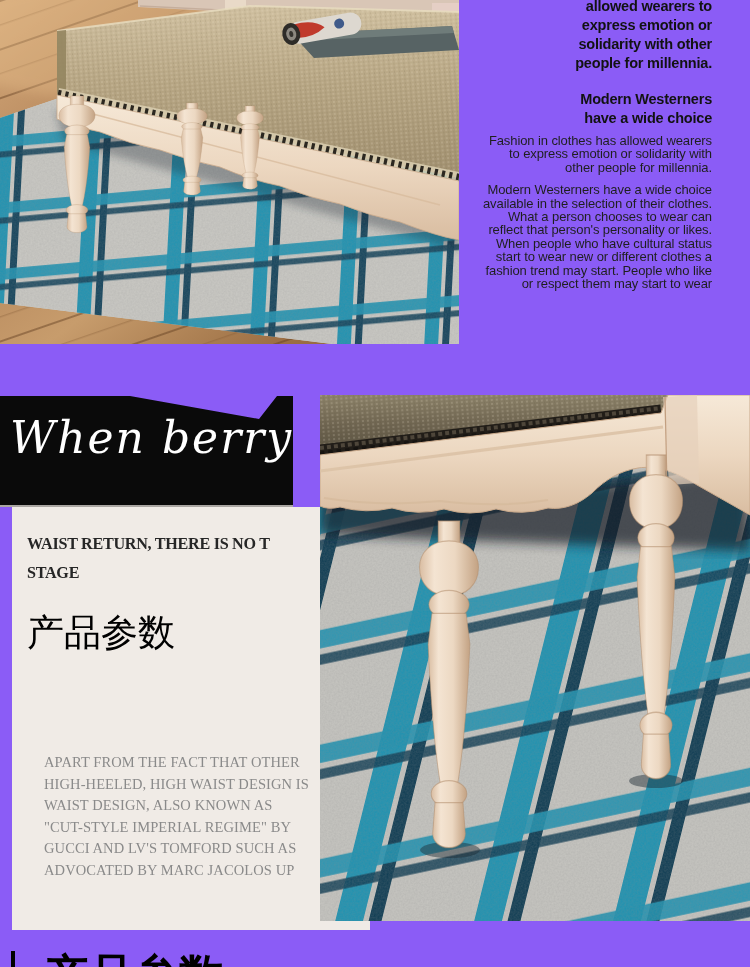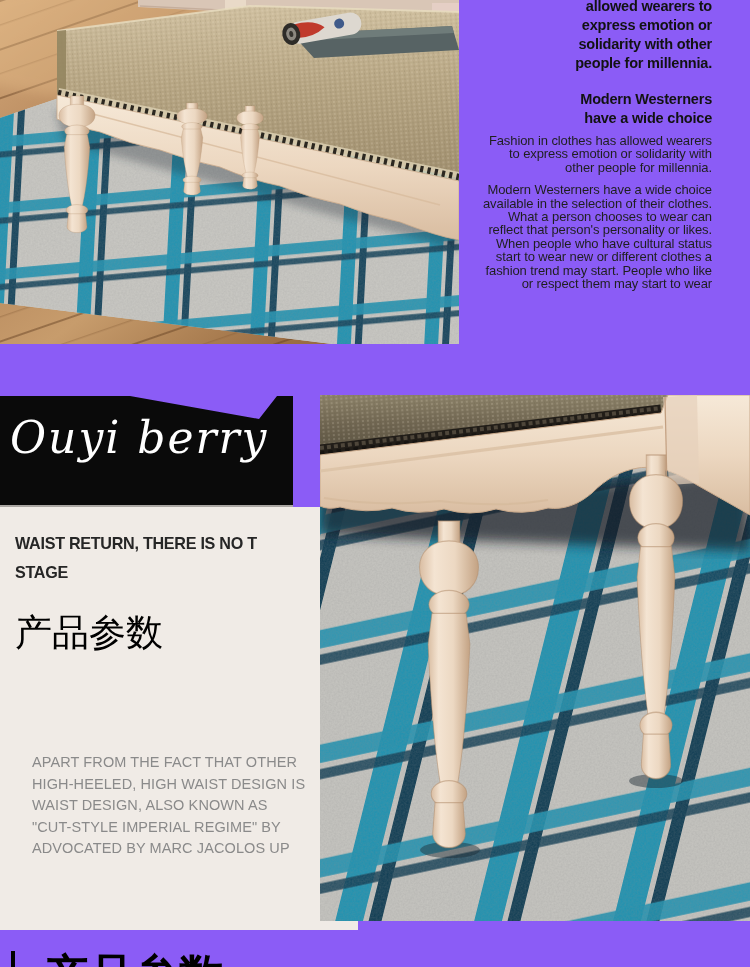--- a/index.html
+++ b/index.html
@@ -17,21 +17,21 @@
   .b-head{margin-top:17px;}
   .small{font-size:13px;line-height:13.4px;color:#1f1f1f;letter-spacing:-0.1px;margin:6px 0 0;}
   .small.p2{margin-top:9px;text-align:right;}
 
   .banner{position:absolute;left:0;top:396px;width:293px;height:109px;background:#0a0a0a;
           clip-path:polygon(0 0,130px 0,259px 23px,277px 0,293px 0,293px 109px,0 109px);}
   .script{position:absolute;left:10px;top:16px;font-family:"DejaVu Serif",serif;font-style:italic;
           font-size:44px;color:#ffffff;letter-spacing:2px;white-space:nowrap;}
   .banner-rule{position:absolute;left:0;top:505px;width:293px;height:2px;background:#aaa6a2;}
 
-  .panel{position:absolute;left:0;top:507px;width:358px;height:423px;background:#f0ebe6;}
+  .panel{position:absolute;left:12px;top:507px;width:358px;height:423px;background:#f0ebe6;font-family:Liberation Serif, serif;}
   .waist{position:absolute;left:15px;top:22px;font-size:17px;font-weight:bold;line-height:29px;
          color:#262626;letter-spacing:-0.3px;transform:scaleX(.95);transform-origin:left top;}
   .cn{position:absolute;left:15px;top:104px;font-size:37px;line-height:44px;color:#000;font-weight:400;}
   .caps{position:absolute;left:16px;top:245px;font-size:14.5px;line-height:21.5px;color:#8a8a8a;
         letter-spacing:0.1px;margin-left:16px;}
 
   .partial-bar{position:absolute;left:11px;top:951px;width:4px;height:16px;background:#000;}
   .partial-head{position:absolute;left:44px;top:951px;width:280px;height:16px;overflow:hidden;
                 font-size:45px;line-height:50px;font-weight:bold;color:#000;white-space:nowrap;}
 </style>
@@ -175,35 +175,36 @@
     </div>
     <div class="b-block b-head">
       <div>Modern Westerners</div>
       <div>have a wide choice</div>
     </div>
     <p class="small">Fashion in clothes has allowed wearers to express emotion or solidarity with other people for millennia.</p>
     <p class="small p2">Modern Westerners have a wide choice available in the selection of their clothes. What a person chooses to wear can reflect that person's personality or likes. When people who have cultural status start to wear new or different clothes a fashion trend may start. People who like or respect them may start to wear</p>
   </div>
 
   <div class="banner">
-    <span class="script">Ouyi berry</span>
+    <span class="script">When berry</span>
   </div>
   <div class="banner-rule"></div>
 
   <div class="panel">
     <div class="waist">
       <div>WAIST RETURN, THERE IS NO T</div>
       <div>STAGE</div>
     </div>
     <div class="cn">产品参数</div>
     <div class="caps">
       <div>APART FROM THE FACT THAT OTHER</div>
       <div>HIGH-HEELED, HIGH WAIST DESIGN IS</div>
       <div>WAIST DESIGN, ALSO KNOWN AS</div>
       <div>"CUT-STYLE IMPERIAL REGIME" BY</div>
+      <div>GUCCI AND LV'S TOMFORD SUCH AS</div>
       <div>ADVOCATED BY MARC JACOLOS UP</div>
     </div>
   </div>
 
   <div class="detail-photo">
     <svg viewBox="0 0 430 526" preserveAspectRatio="none" role="img">
       <g>
         <rect width="430" height="526" fill="#c7c6c1"></rect>
         <rect width="430" height="526" fill="url(#plaid2)"></rect>
         <rect width="430" height="526" filter="url(#noiseF)" opacity="0.5"></rect>

